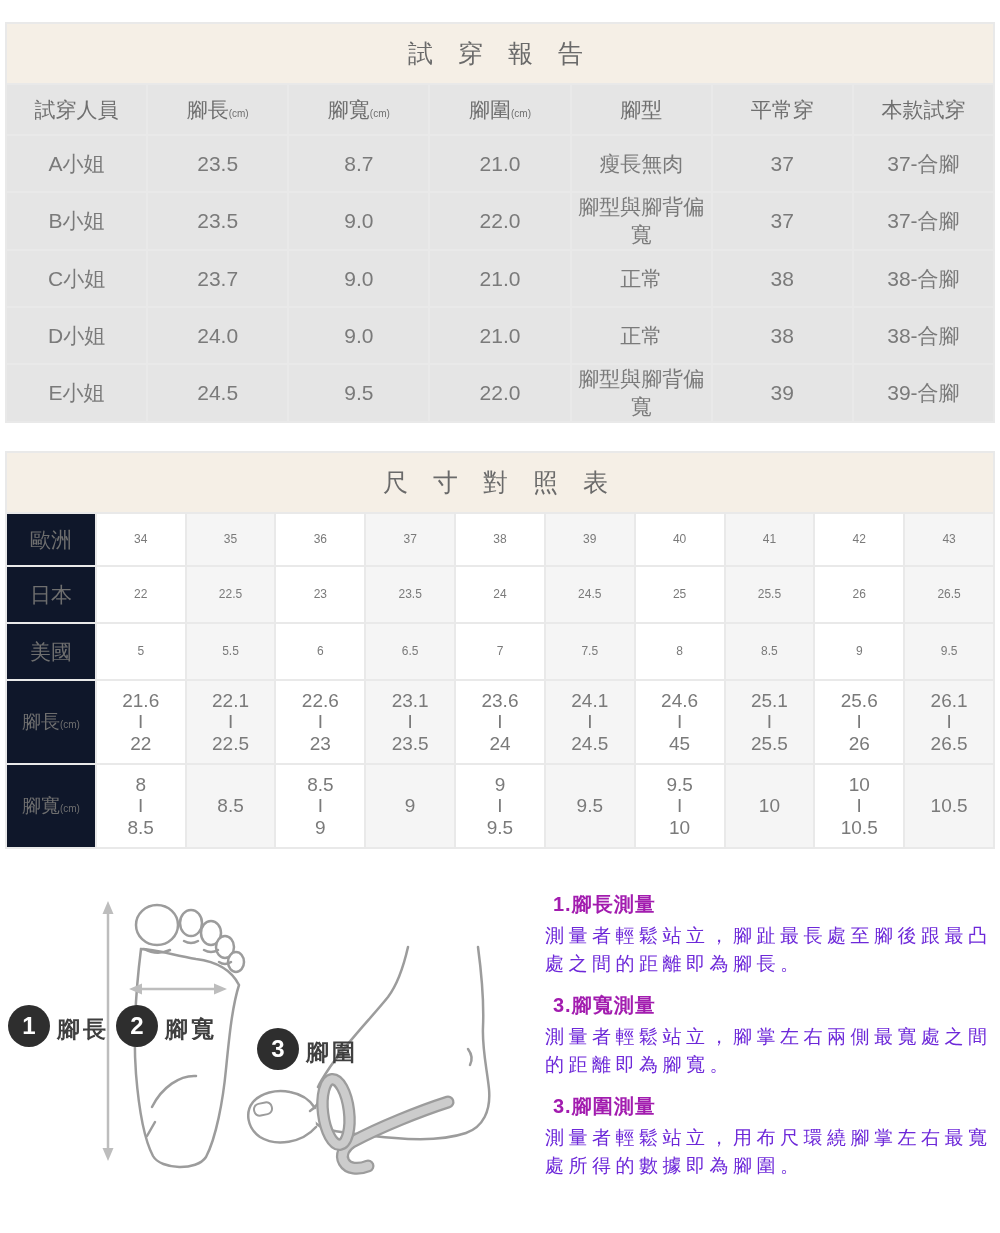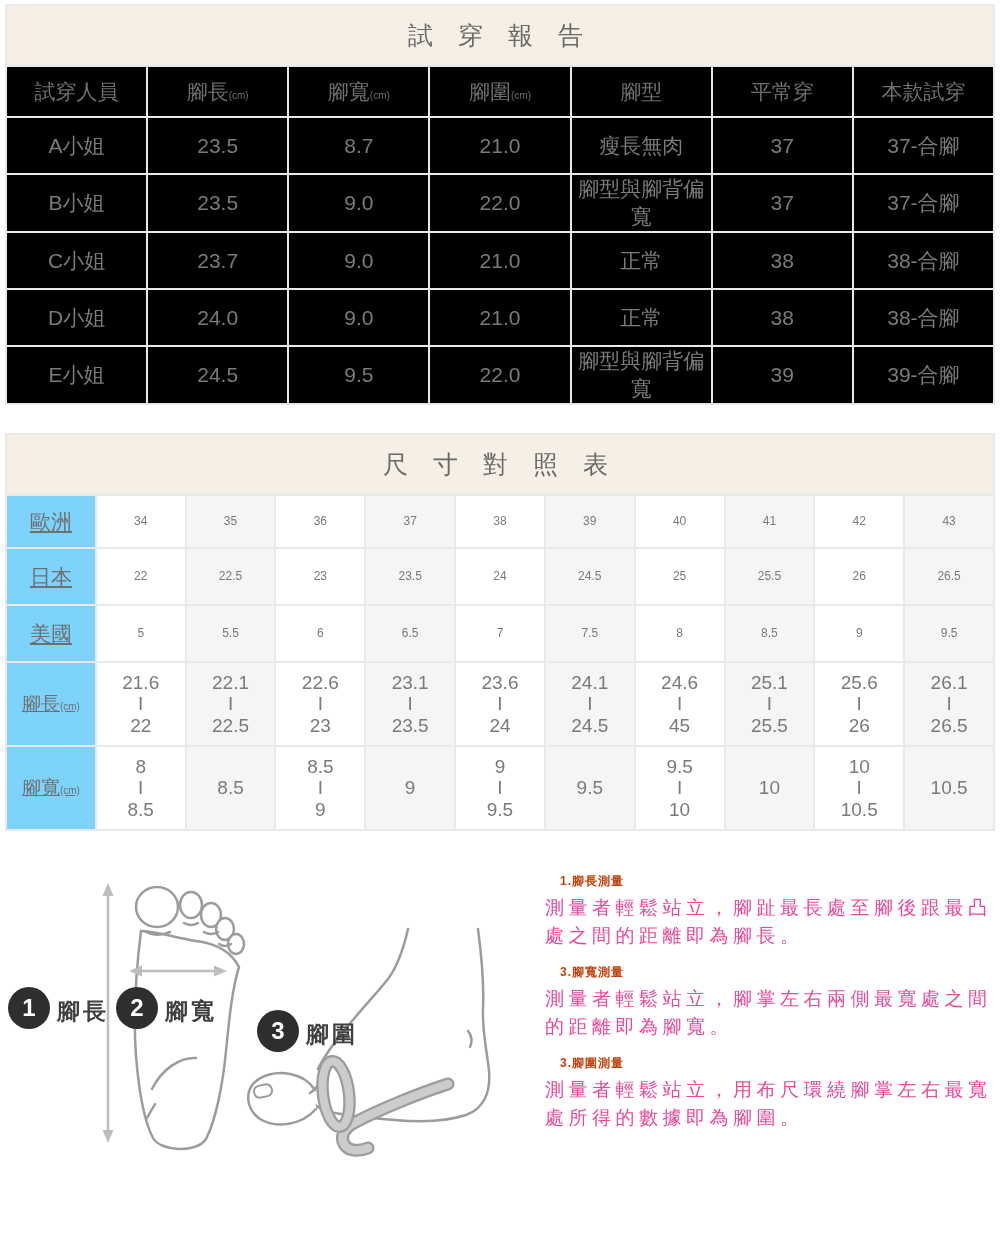--- a/index.html
+++ b/index.html
@@ -2,54 +2,54 @@
 <html><head>
 <meta charset="utf-8">
 <style>
   * { box-sizing: border-box; }
   html,body { margin:0; padding:0; }
   body {
     width:1000px; height:1233px; background:#ffffff;
     font-family:"Liberation Sans","DejaVu Sans",sans-serif;
     color:#7a7a7a; overflow:hidden;
   }
-  .page { padding-top:4px; }
+  .page { padding-top:22px; }
 
   table { border-collapse:collapse; width:990px; margin:0 auto; table-layout:fixed; }
   th,td { border:2px solid #e9e9e9; text-align:center; vertical-align:middle;
           font-weight:400; color:#7a7a7a; padding:0; }
 
   .ttl { background:#f5efe6; height:61px; font-size:25px; letter-spacing:9px;
          color:#6a6a6a; font-weight:500; }
 
-  .report .hdr th { background:#000000; height:51px; font-size:21px; color:#6f6f6f; }
-  .report tbody td { height:57px; font-size:21px; background:#000000; }
+  .report .hdr th { background:#e5e5e5; height:51px; font-size:21px; color:#6f6f6f; }
+  .report tbody td { height:57px; font-size:21px; background:#e5e5e5; }
   .unit { font-size:10px; letter-spacing:0; }
 
   .size { margin-top:28px; }
-  .size th.lbl { background:#7dd3fc; font-size:21px; color:#6f6f6f;text-decoration:underline; }
+  .size th.lbl { background:#0f172a; font-size:21px; color:#6f6f6f; }
   .size td { font-size:12px; background:#ffffff; white-space:pre-line; line-height:1.12; }
   .size td:nth-child(odd) { background:#f5f5f5; }
   .size tr.r0 td, .size tr.r0 th { height:53px; }
   .size tr.r1 td, .size tr.r1 th, .size tr.r2 td, .size tr.r2 th { height:57px; }
   .size tr.r3 td, .size tr.r3 th, .size tr.r4 td, .size tr.r4 th { height:84px; font-size:19px; }
 
   .diagram { position:relative; width:1000px; height:381px; }
   .diagram svg { position:absolute; left:0; top:0; }
 
   .badge { position:absolute; width:42px; height:42px; border-radius:50%;
            background:#2e2e2e; color:#ffffff; font-size:24px; font-weight:700;
            display:flex; align-items:center; justify-content:center; }
   .badge-label { position:absolute; font-size:23px; font-weight:700;
                  color:#3f3f3f; letter-spacing:3px; }
 
   .instructions { position:absolute; left:545px; top:42px; width:452px; }
-  .instr h4 { margin:0 0 4px 15px; font-size:12px; font-weight:700;
-              color:#c2410c; letter-spacing:1px; }
-  .instr p { margin:0 0 15px 0; font-size:19px; color:#ec4899;
+  .instr h4 { margin:0 0 4px 8px; font-size:20px; font-weight:700;
+              color:#a21caf; letter-spacing:1px; }
+  .instr p { margin:0 0 15px 0; font-size:19px; color:#6d28d9;
              letter-spacing:4.5px; line-height:1.45; }
 </style>
 </head>
 <body>
 
 <div class="page">
 
   <table class="report">
     <thead>
       <tr>

